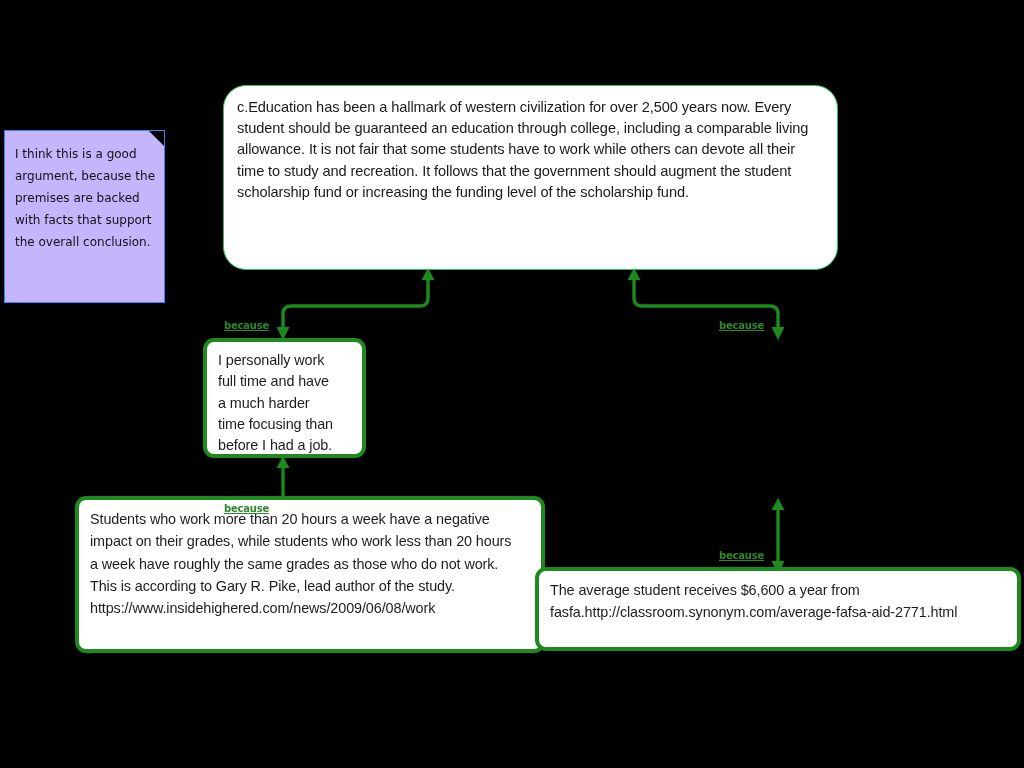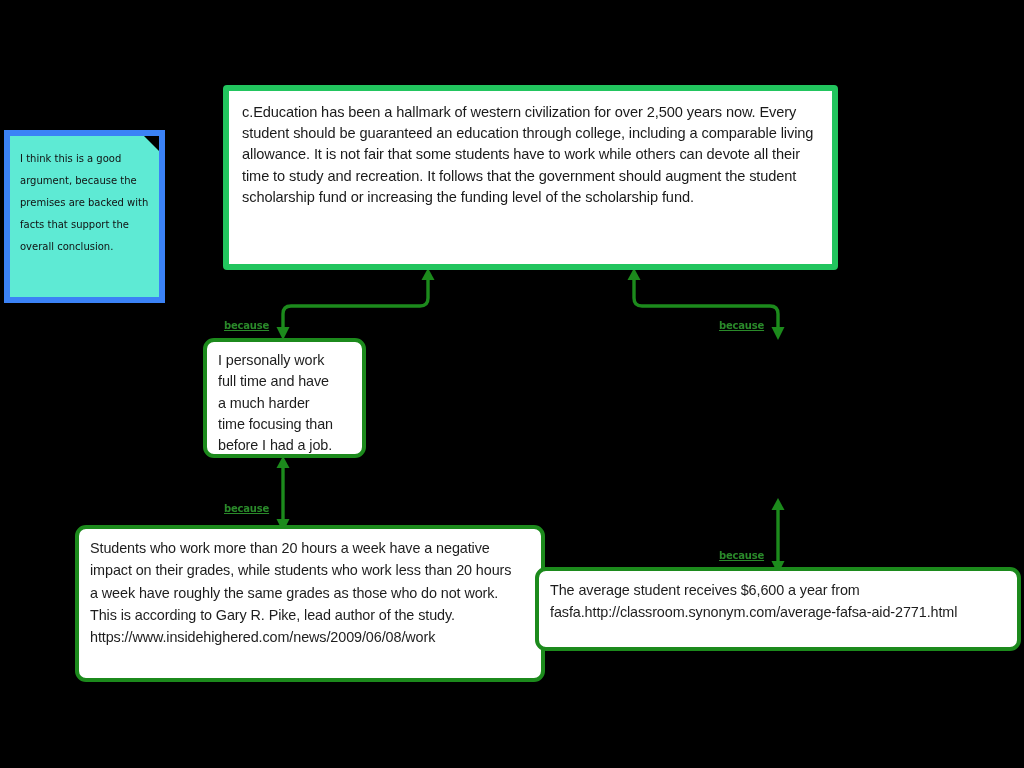--- a/index.html
+++ b/index.html
@@ -5,42 +5,42 @@
   html,body{margin:0;padding:0;background:#000;}
   body{width:1024px;height:768px;position:relative;overflow:hidden;
        font-family:"Liberation Sans",sans-serif;}
   #stage{position:absolute;left:0;top:0;width:1024px;height:768px;background:#000;}
 
   svg#links{position:absolute;left:0;top:0;width:1024px;height:768px;pointer-events:none;}
 
   .node{position:absolute;box-sizing:border-box;background:#ffffff;color:#1a1a1a;}
 
   .claim-box{
-    border:6px solid #22c55e;border-radius:4px;
+    border:1px solid #22c55e;border-radius:23px;
     padding:11px 14px 11px 13px;
     font-size:14.6px;line-height:21.2px;
     letter-spacing:-0.1px;
   }
 
   .green-box{
     border:4px solid #1c8a1c;border-radius:11px;
     font-size:14.4px;line-height:21.3px;
     color:#1d1d1d;
     padding:8px 24px 8px 11px;
     letter-spacing:-0.1px;
   }
   .green-box.wide{font-size:14.4px;line-height:22.3px;}
 
   .sticky{
-    position:absolute;background:#5eead4;color:#111;
+    position:absolute;background:#c4b5fd;color:#111;
     font-family:"DejaVu Sans",sans-serif;
-    font-size:10px;line-height:22px;
+    font-size:12px;line-height:22px;
     padding:12px 9px 8px 10px;
     box-sizing:border-box;
-    border:6px solid #3b82f6;
+    border:1px solid #3b82f6;
   }
   .sticky .fold{
     position:absolute;right:0;top:0;width:15px;height:15px;
     background:#000;
     clip-path:polygon(100% 0,100% 100%,0 0);
   }
 
   .because{
     position:absolute;color:#2a8a2a;
     font-family:"DejaVu Sans",sans-serif;
@@ -85,21 +85,21 @@
   <div class="sticky" style="left:4px;top:130px;width:161px;height:173px;">
     <span class="fold"></span>
     <span>I think this is a good argument, because the premises are backed with facts that support the overall conclusion.</span>
   </div>
 
   <div class="node claim-box" style="left:223px;top:85px;width:615px;height:185px;">c.Education has been a hallmark of western civilization for over 2,500 years now. Every student should be guaranteed an education through college, including a comparable living allowance. It is not fair that some students have to work while others can devote all their time to study and recreation. It follows that the government should augment the student scholarship fund or increasing the funding level of the scholarship fund.</div>
 
   <div class="node green-box" style="left:203px;top:338px;width:163px;height:120px;">I personally work full time and have a much harder time focusing than before I had a job.</div>
 
 
-  <div class="node green-box wide" style="left:75px;top:525px;width:470px;height:157px;">Students who work more than 20 hours a week have a negative impact on their grades, while students who work less than 20 hours a week have roughly the same grades as those who do not work. This is according to Gary R. Pike, lead author of the study. https://www.insidehighered.com/news/2009/06/08/work</div>
+  <div class="node green-box wide" style="left:75px;top:496px;width:470px;height:157px;">Students who work more than 20 hours a week have a negative impact on their grades, while students who work less than 20 hours a week have roughly the same grades as those who do not work. This is according to Gary R. Pike, lead author of the study. https://www.insidehighered.com/news/2009/06/08/work</div>
 
   <div class="node green-box wide" style="left:535px;top:567px;width:486px;height:84px;">The average student receives $6,600 a year from fasfa.http://classroom.synonym.com/average-fafsa-aid-2771.html</div>
 
   <div class="because" style="left:224px;top:320px;">because</div>
 
   <div class="because" style="left:719px;top:320px;">because</div>
 
   <div class="because" style="left:224px;top:503px;">because</div>
 
   <div class="because" style="left:719px;top:550px;">because</div>

